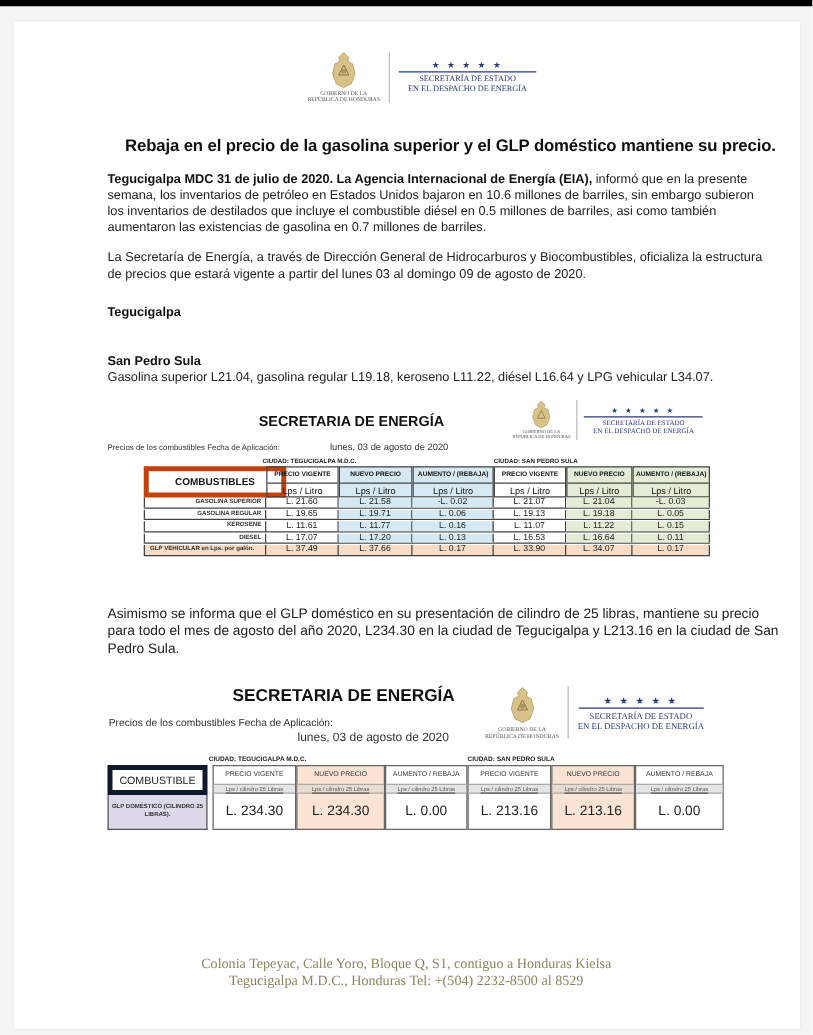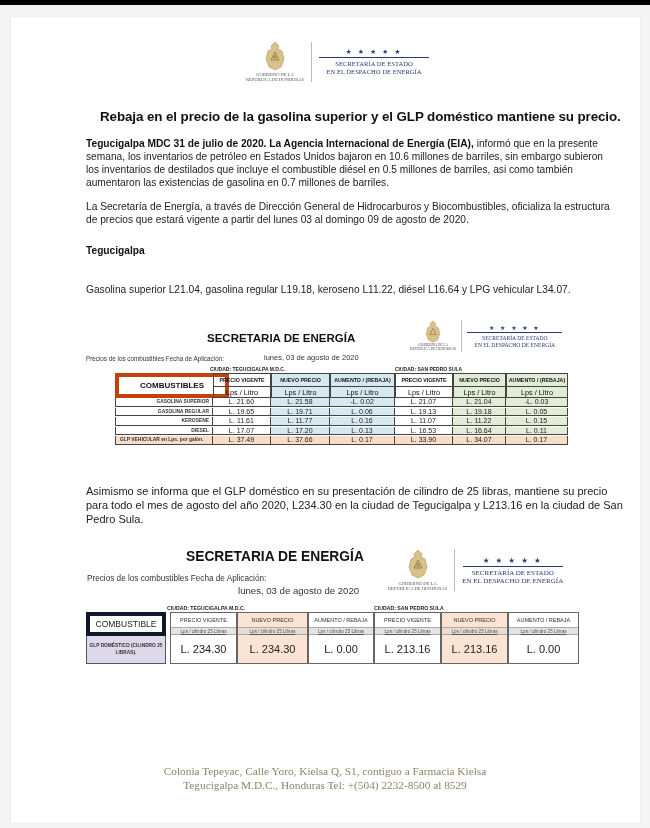--- a/index.html
+++ b/index.html
@@ -128,20 +128,21 @@
 <div class="headline">Rebaja en el precio de la gasolina superior y el GLP doméstico mantiene su precio.</div>
 
 <div class="para p1"><b>Tegucigalpa MDC 31 de julio de 2020. La Agencia Internacional de Energía (EIA),</b><span> informó que en la presente semana, los inventarios de petróleo en Estados Unidos bajaron en 10.6 millones de barriles, sin embargo subieron los inventarios de destilados que incluye el combustible diésel en 0.5 millones de barriles, asi como también aumentaron las existencias de gasolina en 0.7 millones de barriles.</span></div>
 
 <div class="para p2">La Secretaría de Energía, a través de Dirección General de Hidrocarburos y Biocombustibles, oficializa la estructura de precios que estará vigente a partir del lunes 03 al domingo 09 de agosto de 2020.</div>
 
 <div class="city city1">
   <div class="cname">Tegucigalpa</div>
 </div>
 <div class="city city2">
+  <div class="cname">San Pedro Sula</div>
   <div>Gasolina superior L21.04, gasolina regular L19.18, keroseno L11.22, diésel L16.64 y LPG vehicular L34.07.</div>
 </div>
 
 <div class="t1-title">SECRETARIA DE ENERGÍA</div>
 <div class="t1-fecha-l">Precios de los combustibles Fecha de Aplicación:</div>
 <div class="t1-fecha-v">lunes, 03 de agosto de 2020</div>
 
 <div class="logo logo-t1">
   <div class="gov">
     <svg class="crest" viewBox="0 0 26 30">
@@ -302,14 +303,14 @@
         <div class="val">L. 213.16</div>
       </div>
       <div class="g2-col" style="left: 422px; width: 71px;">
         <div class="lbl">AUMENTO / REBAJA</div>
         <div class="unit">Lps / cilindro 25 Libras</div>
         <div class="val">L. 0.00</div>
       </div>
     </div>
 </div>
 
-<div class="footer f1">Colonia Tepeyac, Calle Yoro, Kielsa Q, S1, contiguo a Farmacia Kielsa</div>
+<div class="footer f1">Colonia Tepeyac, Calle Yoro, Bloque Q, S1, contiguo a Honduras Kielsa</div>
 <div class="footer f2">Tegucigalpa M.D.C., Honduras Tel: +(504) 2232-8500 al 8529</div>
 
 </body></html>

